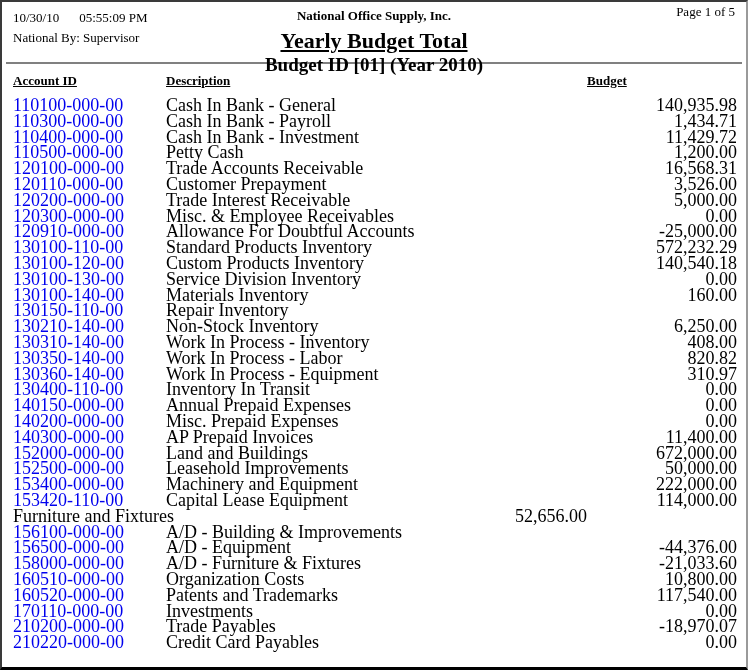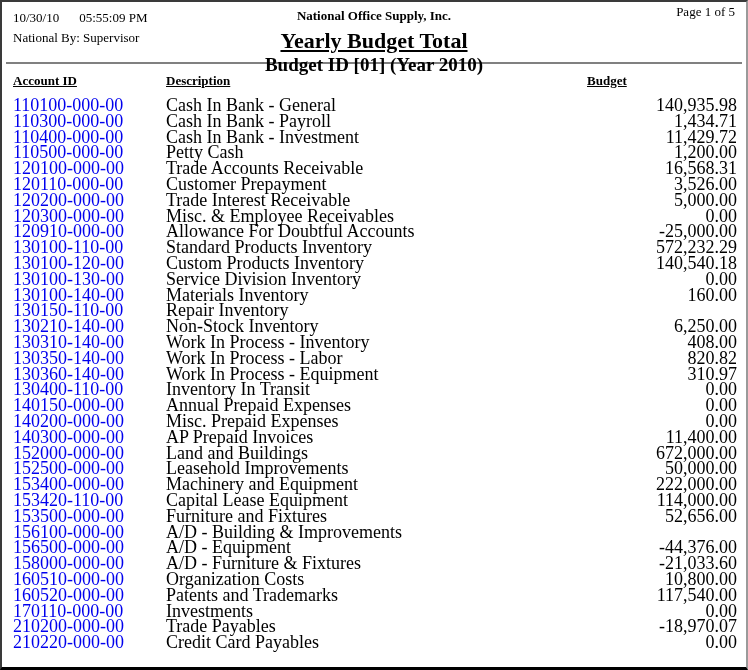--- a/index.html
+++ b/index.html
@@ -194,21 +194,20 @@
     <div class="acct"><a>153400-000-00</a></div>
     <div class="desc">Machinery and Equipment</div>
     <div class="budget">222,000.00</div>
   </div>
     <div class="row">
     <div class="acct"><a>153420-110-00</a></div>
     <div class="desc">Capital Lease Equipment</div>
     <div class="budget">114,000.00</div>
   </div>
     <div class="row">
-    <div class="acct"><a>153500-000-00</a></div>
     <div class="desc">Furniture and Fixtures</div>
     <div class="budget">52,656.00</div>
   </div>
     <div class="row">
     <div class="acct"><a>156100-000-00</a></div>
     <div class="desc">A/D - Building &amp; Improvements</div>
   </div>
     <div class="row">
     <div class="acct"><a>156500-000-00</a></div>
     <div class="desc">A/D - Equipment</div>

